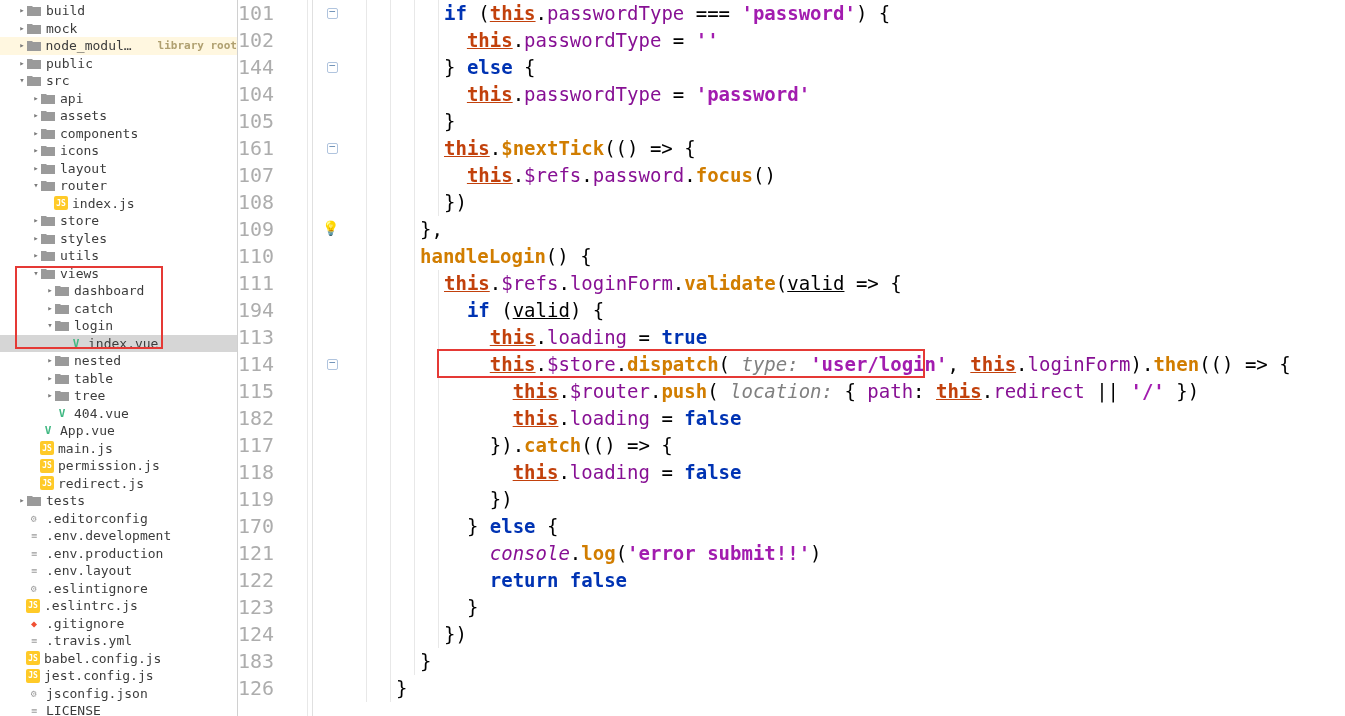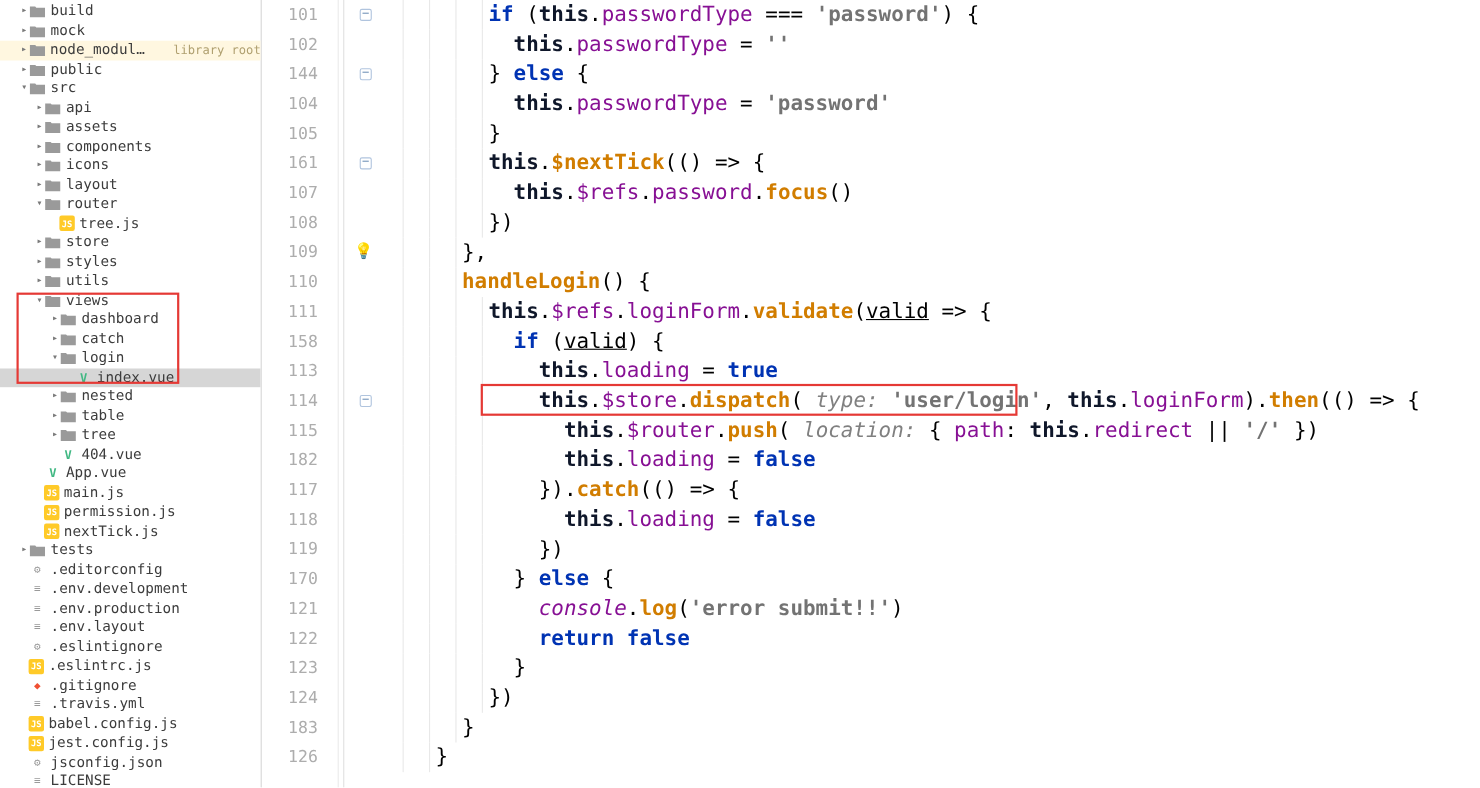--- a/index.html
+++ b/index.html
@@ -54,35 +54,34 @@
   .ticon.js    { color: #fff; background: #ffca28; border-radius: 2px; font-weight: bold; font-size: 8px; width:14px; }
   .ticon.vue   { color: #41b883; font-weight: bold; font-size: 11px; }
   .ticon.gear  { color: #9a9a9a; }
   .ticon.txt   { color: #9a9a9a; }
   .ticon.git   { color: #f05033; }
   .tree-label {
     white-space: nowrap;
     overflow: hidden;
     text-overflow: ellipsis;
   }
-  .lib-root { color: #b0a070; font-size: 11px; margin-left: 20px; }
+  .lib-root { color: #b0a070; font-size: 11px; margin-left: 20px; font-weight: bold; }
   .red-box-tree {
     position: absolute;
     border: 2px solid #e53935;
     pointer-events: none;
     z-index: 50;
   }
 
   
   .gutter {
     width: 70px;
     background: #ffffff;
-    text-align: right;
     color: #adadad;
-    font-size: 15px;
+    font-size: 20px;
     padding-top: 0;
     border-right: 1px solid #e8e8e8;
   }
   .gutter .ln {
     height: 27px;
     line-height: 27px;
     padding-right: 18px;
   }
 
   
@@ -137,22 +136,22 @@
     height: 27px;
     position: relative;
   }
   .indent-guide {
     position: absolute;
     top: 0; bottom: 0;
     width: 1px;
     background: #e8e8e8;
   }
   .kw   { color: #0033b3; font-weight: bold; }
-  .str  { color: #737373; font-weight: bold; }
-  .this { color: #0f172a; font-weight: bold; }
+  .str  { color: #a21caf; font-weight: bold; }
+  .this { color: #c2410c; font-weight: bold; text-decoration: underline; }
   .prop { color: #871094; }
   .orange { color: #d17d00; font-weight: bold; }
   .param { color: #808080; font-style: italic; }
   .underline { text-decoration: underline; }
   .el2  { color: #871094; font-style: italic; }
 
   .red-box-code {
     position: absolute;
     border: 2px solid #e53935;
     pointer-events: none;
@@ -259,21 +258,21 @@
         <span class="ticon folder">
           <svg width="14" height="11" viewBox="0 0 14 11">
             <path d="M0 1 L5 1 L6 2 L14 2 L14 11 L0 11 Z"></path>
           </svg>
         </span>
         <span class="tree-label">router</span>
       </div>
       <div class="tree-node" style="padding-left: 46px;">
         <span class="arrow hidden"></span>
         <span class="ticon js">JS</span>
-        <span class="tree-label">tree.js</span>
+        <span class="tree-label">index.js</span>
       </div>
       <div class="tree-node" style="padding-left: 32px;">
         <span class="arrow">▸</span>
         <span class="ticon folder">
           <svg width="14" height="11" viewBox="0 0 14 11">
             <path d="M0 1 L5 1 L6 2 L14 2 L14 11 L0 11 Z"></path>
           </svg>
         </span>
         <span class="tree-label">store</span>
       </div>
@@ -379,21 +378,21 @@
         <span class="tree-label">main.js</span>
       </div>
       <div class="tree-node" style="padding-left: 32px;">
         <span class="arrow hidden"></span>
         <span class="ticon js">JS</span>
         <span class="tree-label">permission.js</span>
       </div>
       <div class="tree-node" style="padding-left: 32px;">
         <span class="arrow hidden"></span>
         <span class="ticon js">JS</span>
-        <span class="tree-label">nextTick.js</span>
+        <span class="tree-label">redirect.js</span>
       </div>
       <div class="tree-node" style="padding-left: 18px;">
         <span class="arrow">▸</span>
         <span class="ticon folder">
           <svg width="14" height="11" viewBox="0 0 14 11">
             <path d="M0 1 L5 1 L6 2 L14 2 L14 11 L0 11 Z"></path>
           </svg>
         </span>
         <span class="tree-label">tests</span>
       </div>
@@ -465,21 +464,21 @@
     <div class="ln">102</div>
     <div class="ln">144</div>
     <div class="ln">104</div>
     <div class="ln">105</div>
     <div class="ln">161</div>
     <div class="ln">107</div>
     <div class="ln">108</div>
     <div class="ln">109</div>
     <div class="ln">110</div>
     <div class="ln">111</div>
-    <div class="ln">158</div>
+    <div class="ln">194</div>
     <div class="ln">113</div>
     <div class="ln">114</div>
     <div class="ln">115</div>
     <div class="ln">182</div>
     <div class="ln">117</div>
     <div class="ln">118</div>
     <div class="ln">119</div>
     <div class="ln">170</div>
     <div class="ln">121</div>
     <div class="ln">122</div>

